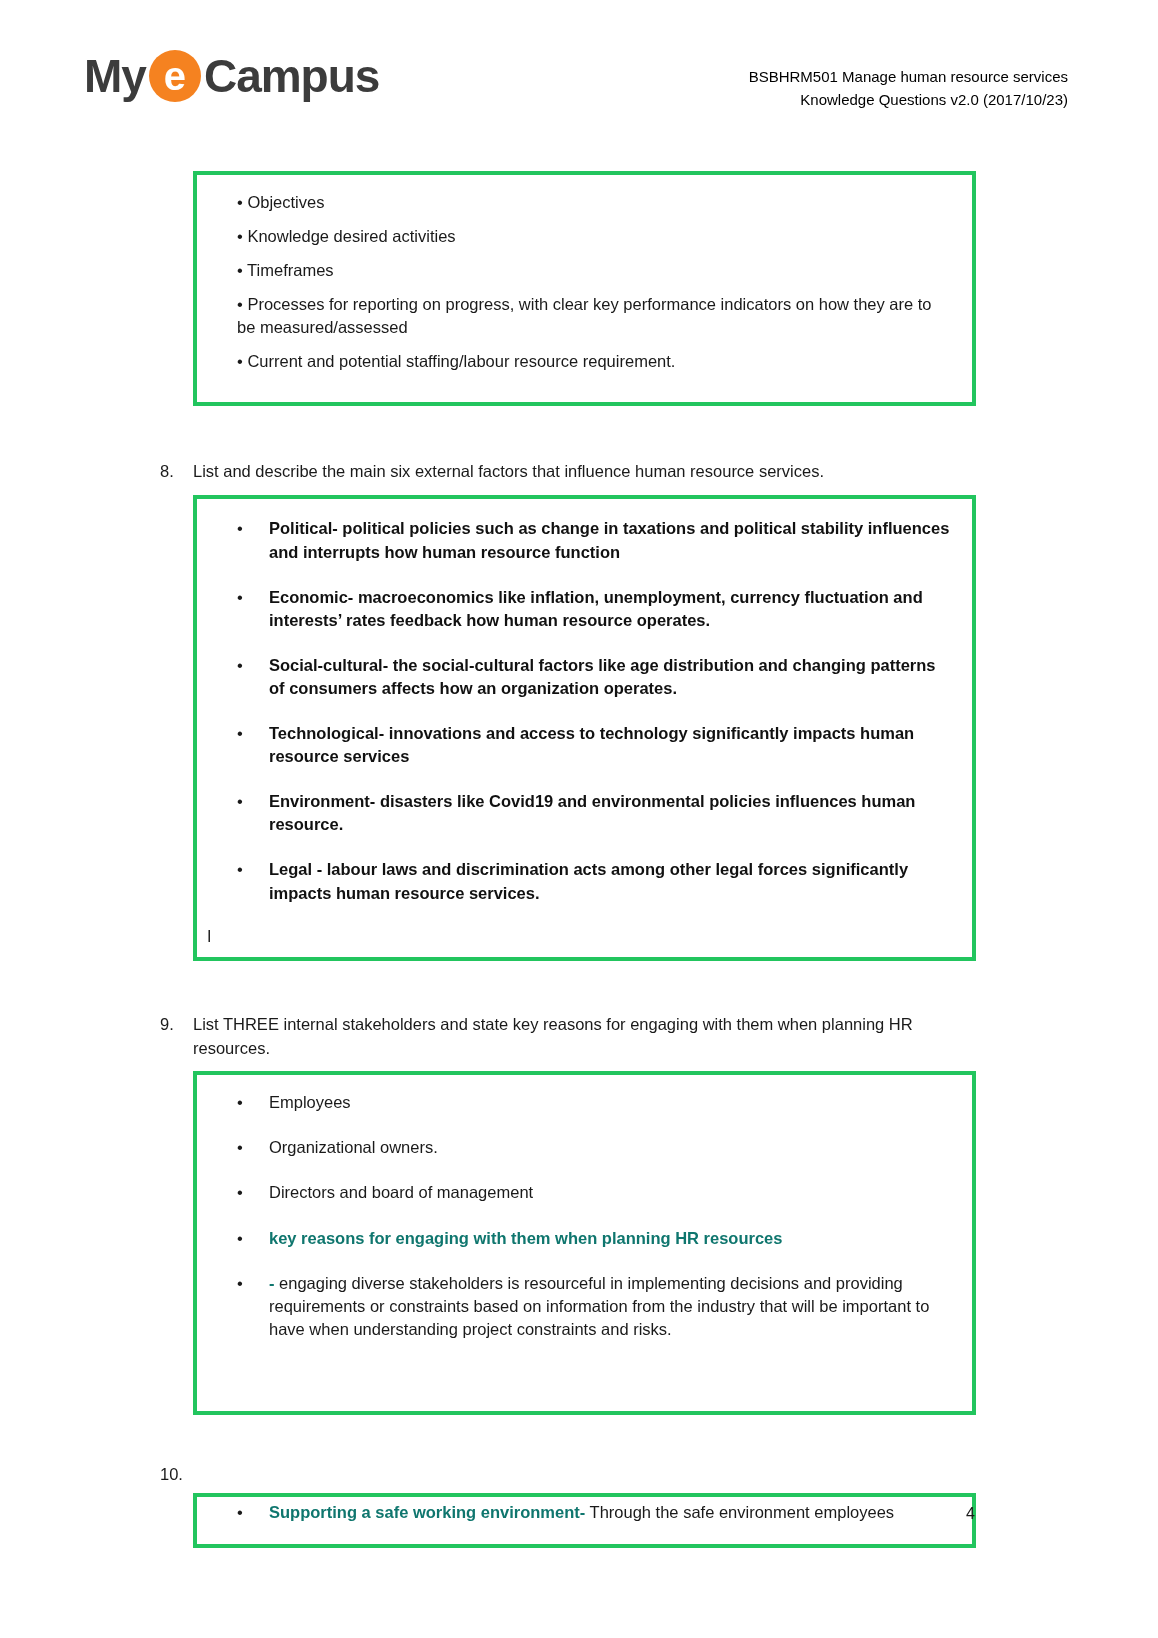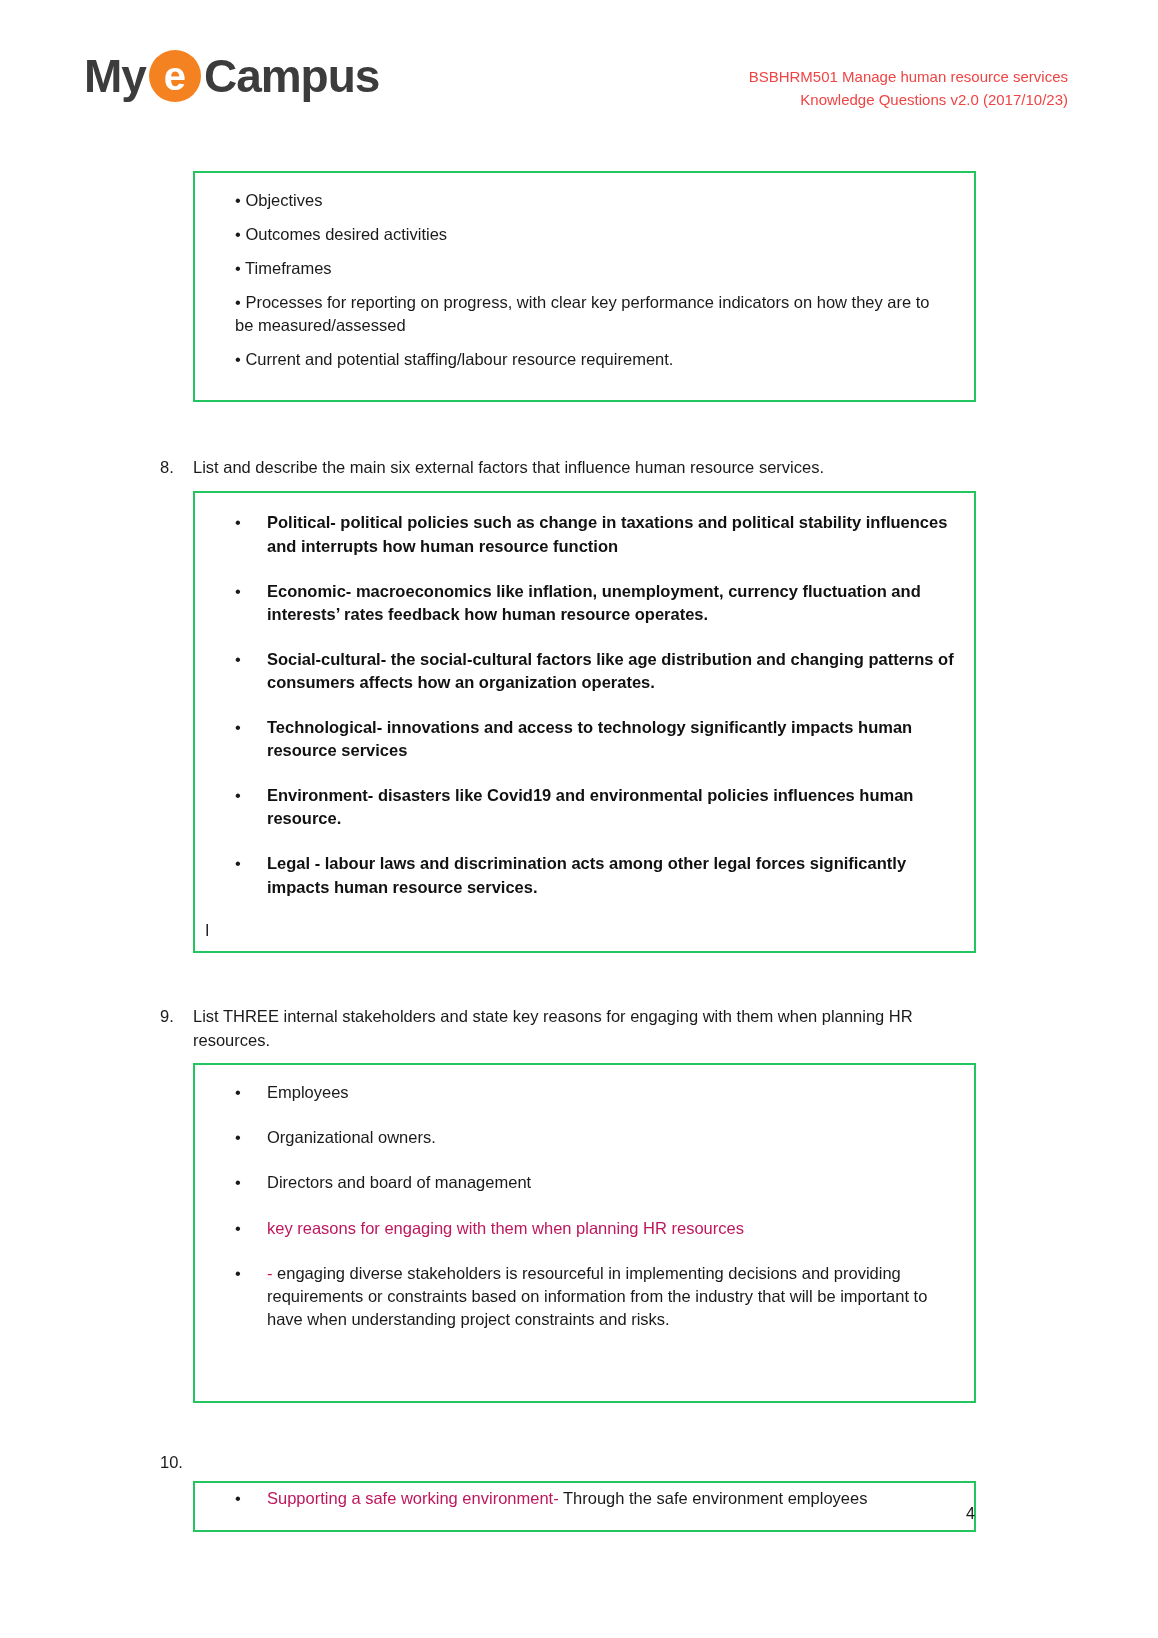--- a/index.html
+++ b/index.html
@@ -39,28 +39,28 @@
     color:#ffffff;
     font-size:40px;
     font-weight:700;
     margin:0 3px;
     letter-spacing:0;
   }
   .doc-title{
     text-align:right;
     font-size:15px;
     line-height:1.5;
-    color:#ef4444;
+    color:#000000;
     padding-top:16px;
   }
   
   .box{
     margin-left:193px;
     width:783px;
-    border:2px solid #22c55e;
+    border:4px solid #22c55e;
     box-sizing:border-box;
     font-size:16.5px;
     line-height:1.4;
   }
   
   .intro-box{
     margin-top:60px;
     padding:16px 22px 28px 40px;
   }
   .intro-row{margin-bottom:11px;}
@@ -82,21 +82,21 @@
   .answer-row{
     display:flex;
     margin-bottom:22px;
   }
   .answer-row::before{
     content:"•";
     flex:0 0 32px;
   }
   .answer-text{flex:1 1 auto;}
   .bold-row .answer-text{font-weight:700;color:#111;}
-  .answer-text b{font-weight:400;color:#be185d;}
+  .answer-text b{font-weight:700;color:#0f766e;}
   .q8-box{padding:18px 20px 6px 40px;}
   .cursor-char{
     margin-left:-30px;
     font-size:16px;
     line-height:1.3;
     padding-bottom:4px;
   }
   .q9-box{padding:16px 20px 48px 40px;}
   .q10-box{padding:4px 20px 4px 40px;}
   .q10-box .answer-row{margin-bottom:16px;align-items:flex-end;}
@@ -120,21 +120,21 @@
       <span>Campus</span>
     </div>
     <div class="doc-title">
       <div>BSBHRM501 Manage human resource services</div>
       <div>Knowledge Questions v2.0 (2017/10/23)</div>
     </div>
   </div>
 
   <div class="box intro-box">
     <div class="intro-row">Objectives</div>
-    <div class="intro-row">Outcomes desired activities</div>
+    <div class="intro-row">Knowledge desired activities</div>
     <div class="intro-row">Timeframes</div>
     <div class="intro-row">Processes for reporting on progress, with clear key performance indicators on how they are to be measured/assessed</div>
     <div class="intro-row">Current and potential staffing/labour resource requirement.</div>
   </div>
 
   <div class="question q8q">
     <span class="q-num">8.</span>
     <span class="q-text">List and describe the main six external factors that influence human resource services.</span>
   </div>
   <div class="box q8-box">

